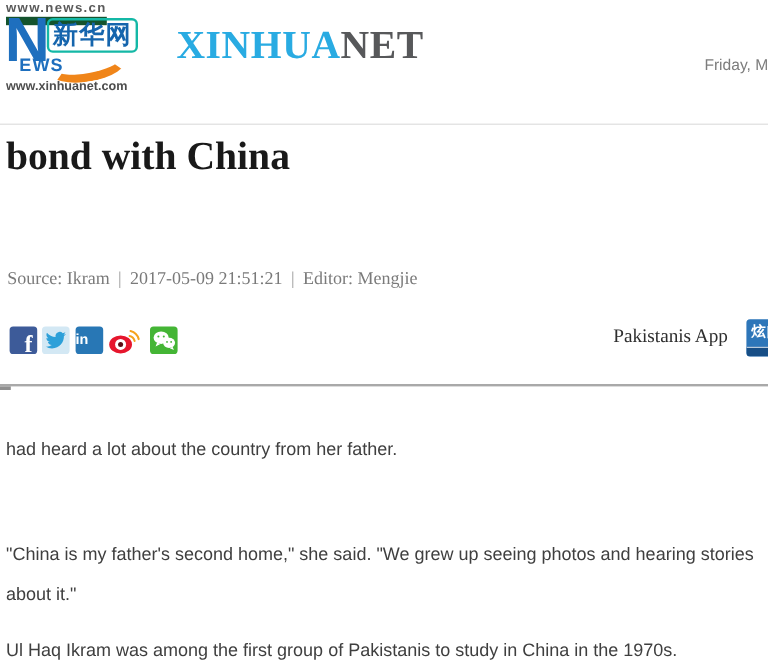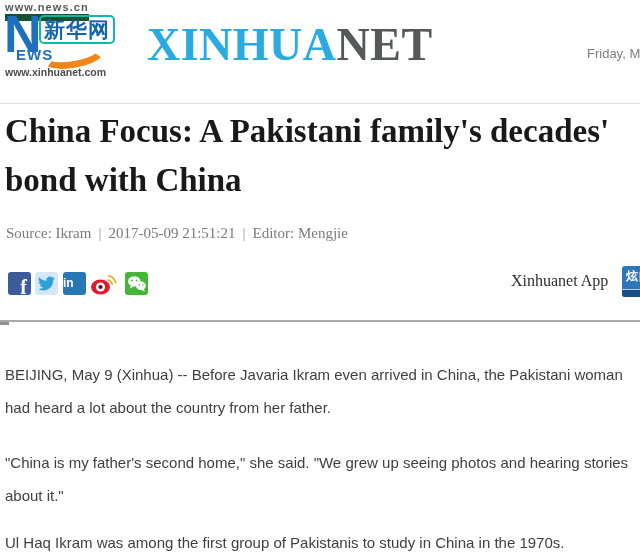--- a/index.html
+++ b/index.html
@@ -15,21 +15,21 @@
   .logo-n { left: 4px; top: 8px; font-size: 52px; font-weight: bold; color: #1e6fbe; line-height: 1; }
   .logo-cnbox { left: 39px; top: 15px; border: 2px solid #14b8a6; border-radius: 5px;
                 padding: 1px 3px; font-size: 21px; font-weight: bold; color: #1565ad;
                 letter-spacing: 1px; line-height: 1.1; }
   .logo-ews { left: 16px; top: 46px; font-size: 15px; font-weight: bold; color: #1e6fbe; letter-spacing: 1px; }
   .logo-swoosh { left: 40px; top: 40px; width: 66px; height: 28px; border: 7px solid transparent;
                  border-bottom-color: #f08519; border-radius: 50%; transform: rotate(-10deg); }
   .logo-bottomurl { left: 5px; top: 66px; font-size: 10.5px; font-weight: bold; color: #4d4d4d; }
 
   .wordmark { left: 147px; top: 22px; font-family: "Liberation Serif", "DejaVu Serif", serif;
-              font-size: 46px; font-weight: bold; line-height: 1; letter-spacing: .5px; }
+              font-size: 33px; font-weight: bold; line-height: 1; letter-spacing: .5px; }
   .wm-cyan { color: #29abe2; }
   .wm-gray { color: #57585a; }
   .date-text { left: 587px; top: 46px; font-size: 13px; color: #7d7d7d; }
 
   .divider1 { left: 0; top: 103px; width: 640px; height: 1px; background: #dedede; }
 
   
   .headline { left: 5px; top: 107px; font-family: "Liberation Serif", "DejaVu Serif", serif;
               font-size: 33px; line-height: 49px; color: #191919; }
   .meta { left: 6px; top: 225px; font-family: "Liberation Serif", "DejaVu Serif", serif;
@@ -78,21 +78,20 @@
   </div>
   <div class="abs wordmark nowrap">
     <span class="wm-cyan">XINHUA</span><span class="wm-gray">NET</span>
   </div>
   <div class="abs date-text nowrap">Friday, M</div>
 </div>
 
 <div class="abs divider1"></div>
 
 <h1 class="abs headline">
-  <div class="nowrap">China Focus: A Pakistani family's decades'</div>
   <div class="nowrap">bond with China</div>
 </h1>
 
 <div class="abs meta nowrap">
   <span>Source: Ikram</span><span class="sep">|</span><span>2017-05-09 21:51:21</span><span class="sep">|</span><span>Editor: Mengjie</span>
 </div>
 
 <div>
   <a class="abs icon icon-fb">
     <span class="f">f</span>
@@ -121,32 +120,31 @@
       <circle cx="7.3" cy="8.8" r=".9" fill="#44b535"></circle>
       <circle cx="12" cy="8.8" r=".9" fill="#44b535"></circle>
       <ellipse cx="16.6" cy="14.3" rx="5.2" ry="4.4" fill="#fff"></ellipse>
       <path d="M19.6 17.8 L20.8 20.6 L17.2 18.9 Z" fill="#fff"></path>
       <circle cx="14.8" cy="13.5" r=".8" fill="#44b535"></circle>
       <circle cx="18.4" cy="13.5" r=".8" fill="#44b535"></circle>
     </svg>
   </a>
 </div>
 
-<a class="abs app-label nowrap">Xinhuanet App</a>
+<a class="abs app-label nowrap">Pakistanis App</a>
 <a class="abs app-icon">
   <div class="txt">炫闻</div>
   <div class="strip"></div>
 </a>
 
 <div class="abs divider2"></div>
 <div class="abs notch"></div>
 
 <div>
   <p class="abs para p1">
-    <span class="nowrap" style="display:block">BEIJING, May 9 (Xinhua) -- Before Javaria Ikram even arrived in China, the Pakistani woman</span>
     <span class="nowrap" style="display:block">had heard a lot about the country from her father.</span>
   </p>
   <p class="abs para p2">
     <span class="nowrap" style="display:block">"China is my father's second home," she said. "We grew up seeing photos and hearing stories</span>
     <span class="nowrap" style="display:block">about it."</span>
   </p>
   <p class="abs para p3">
     <span class="nowrap" style="display:block">Ul Haq Ikram was among the first group of Pakistanis to study in China in the 1970s.</span>
   </p>
 </div>

